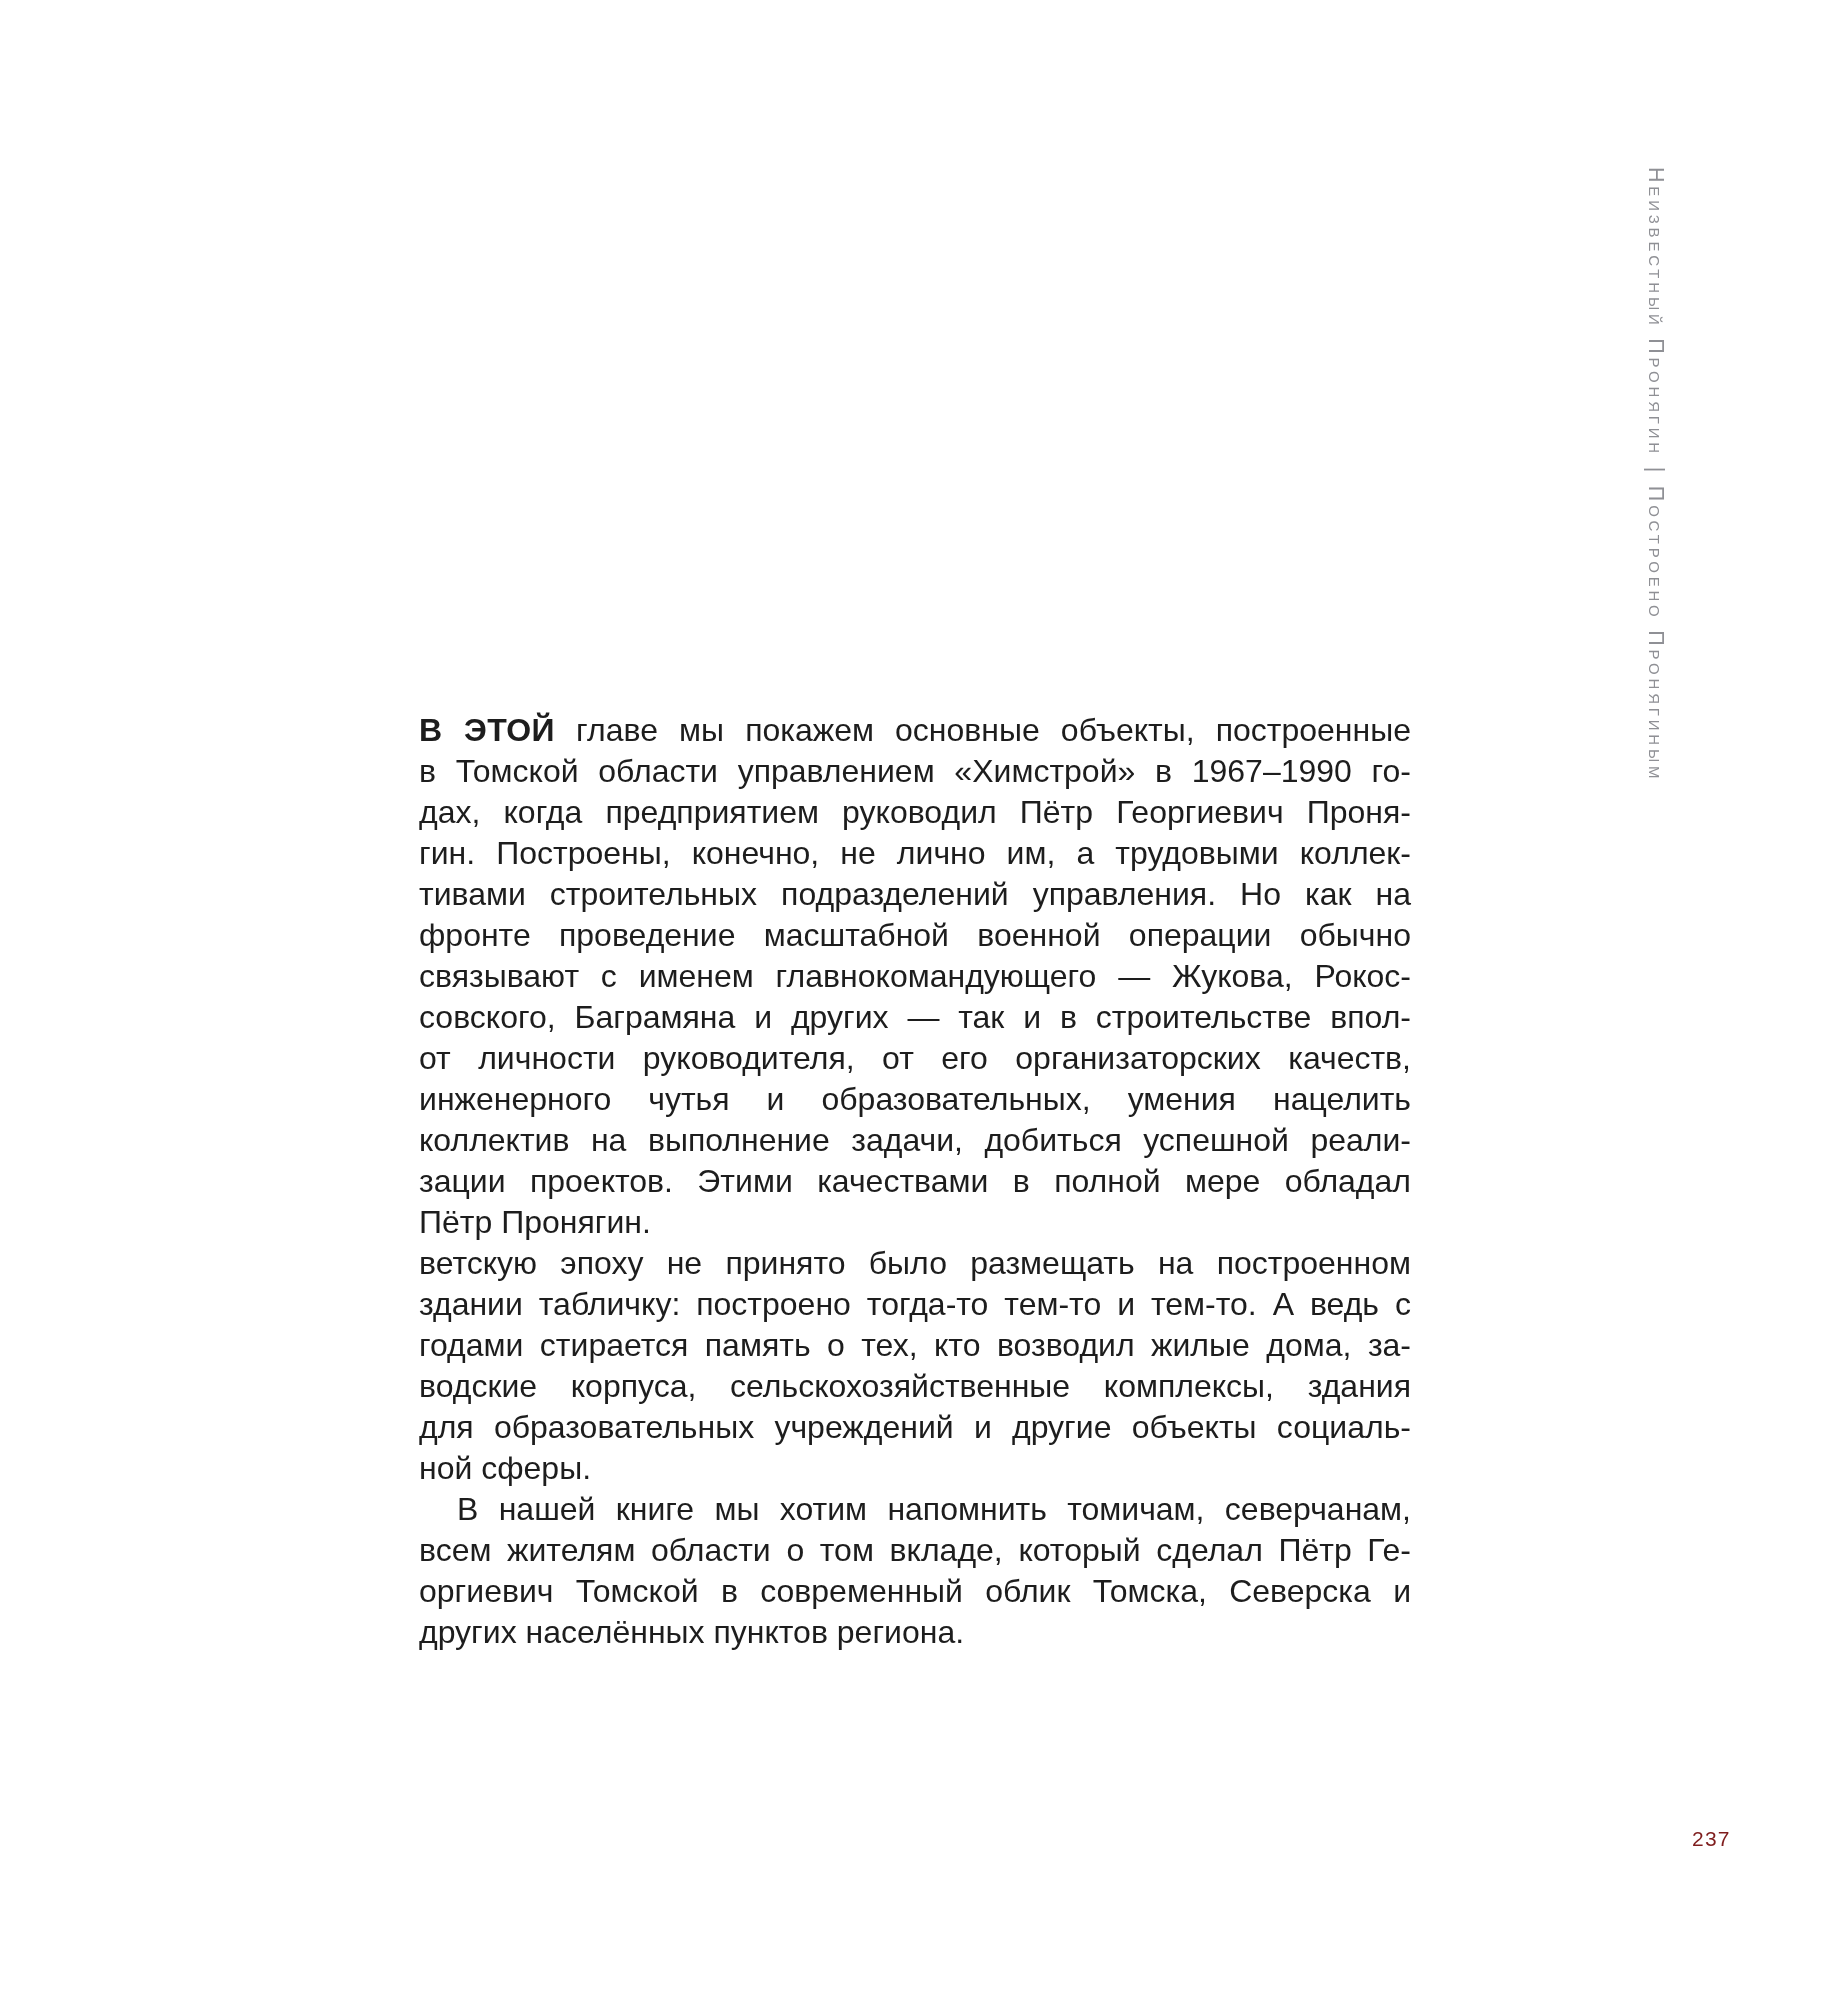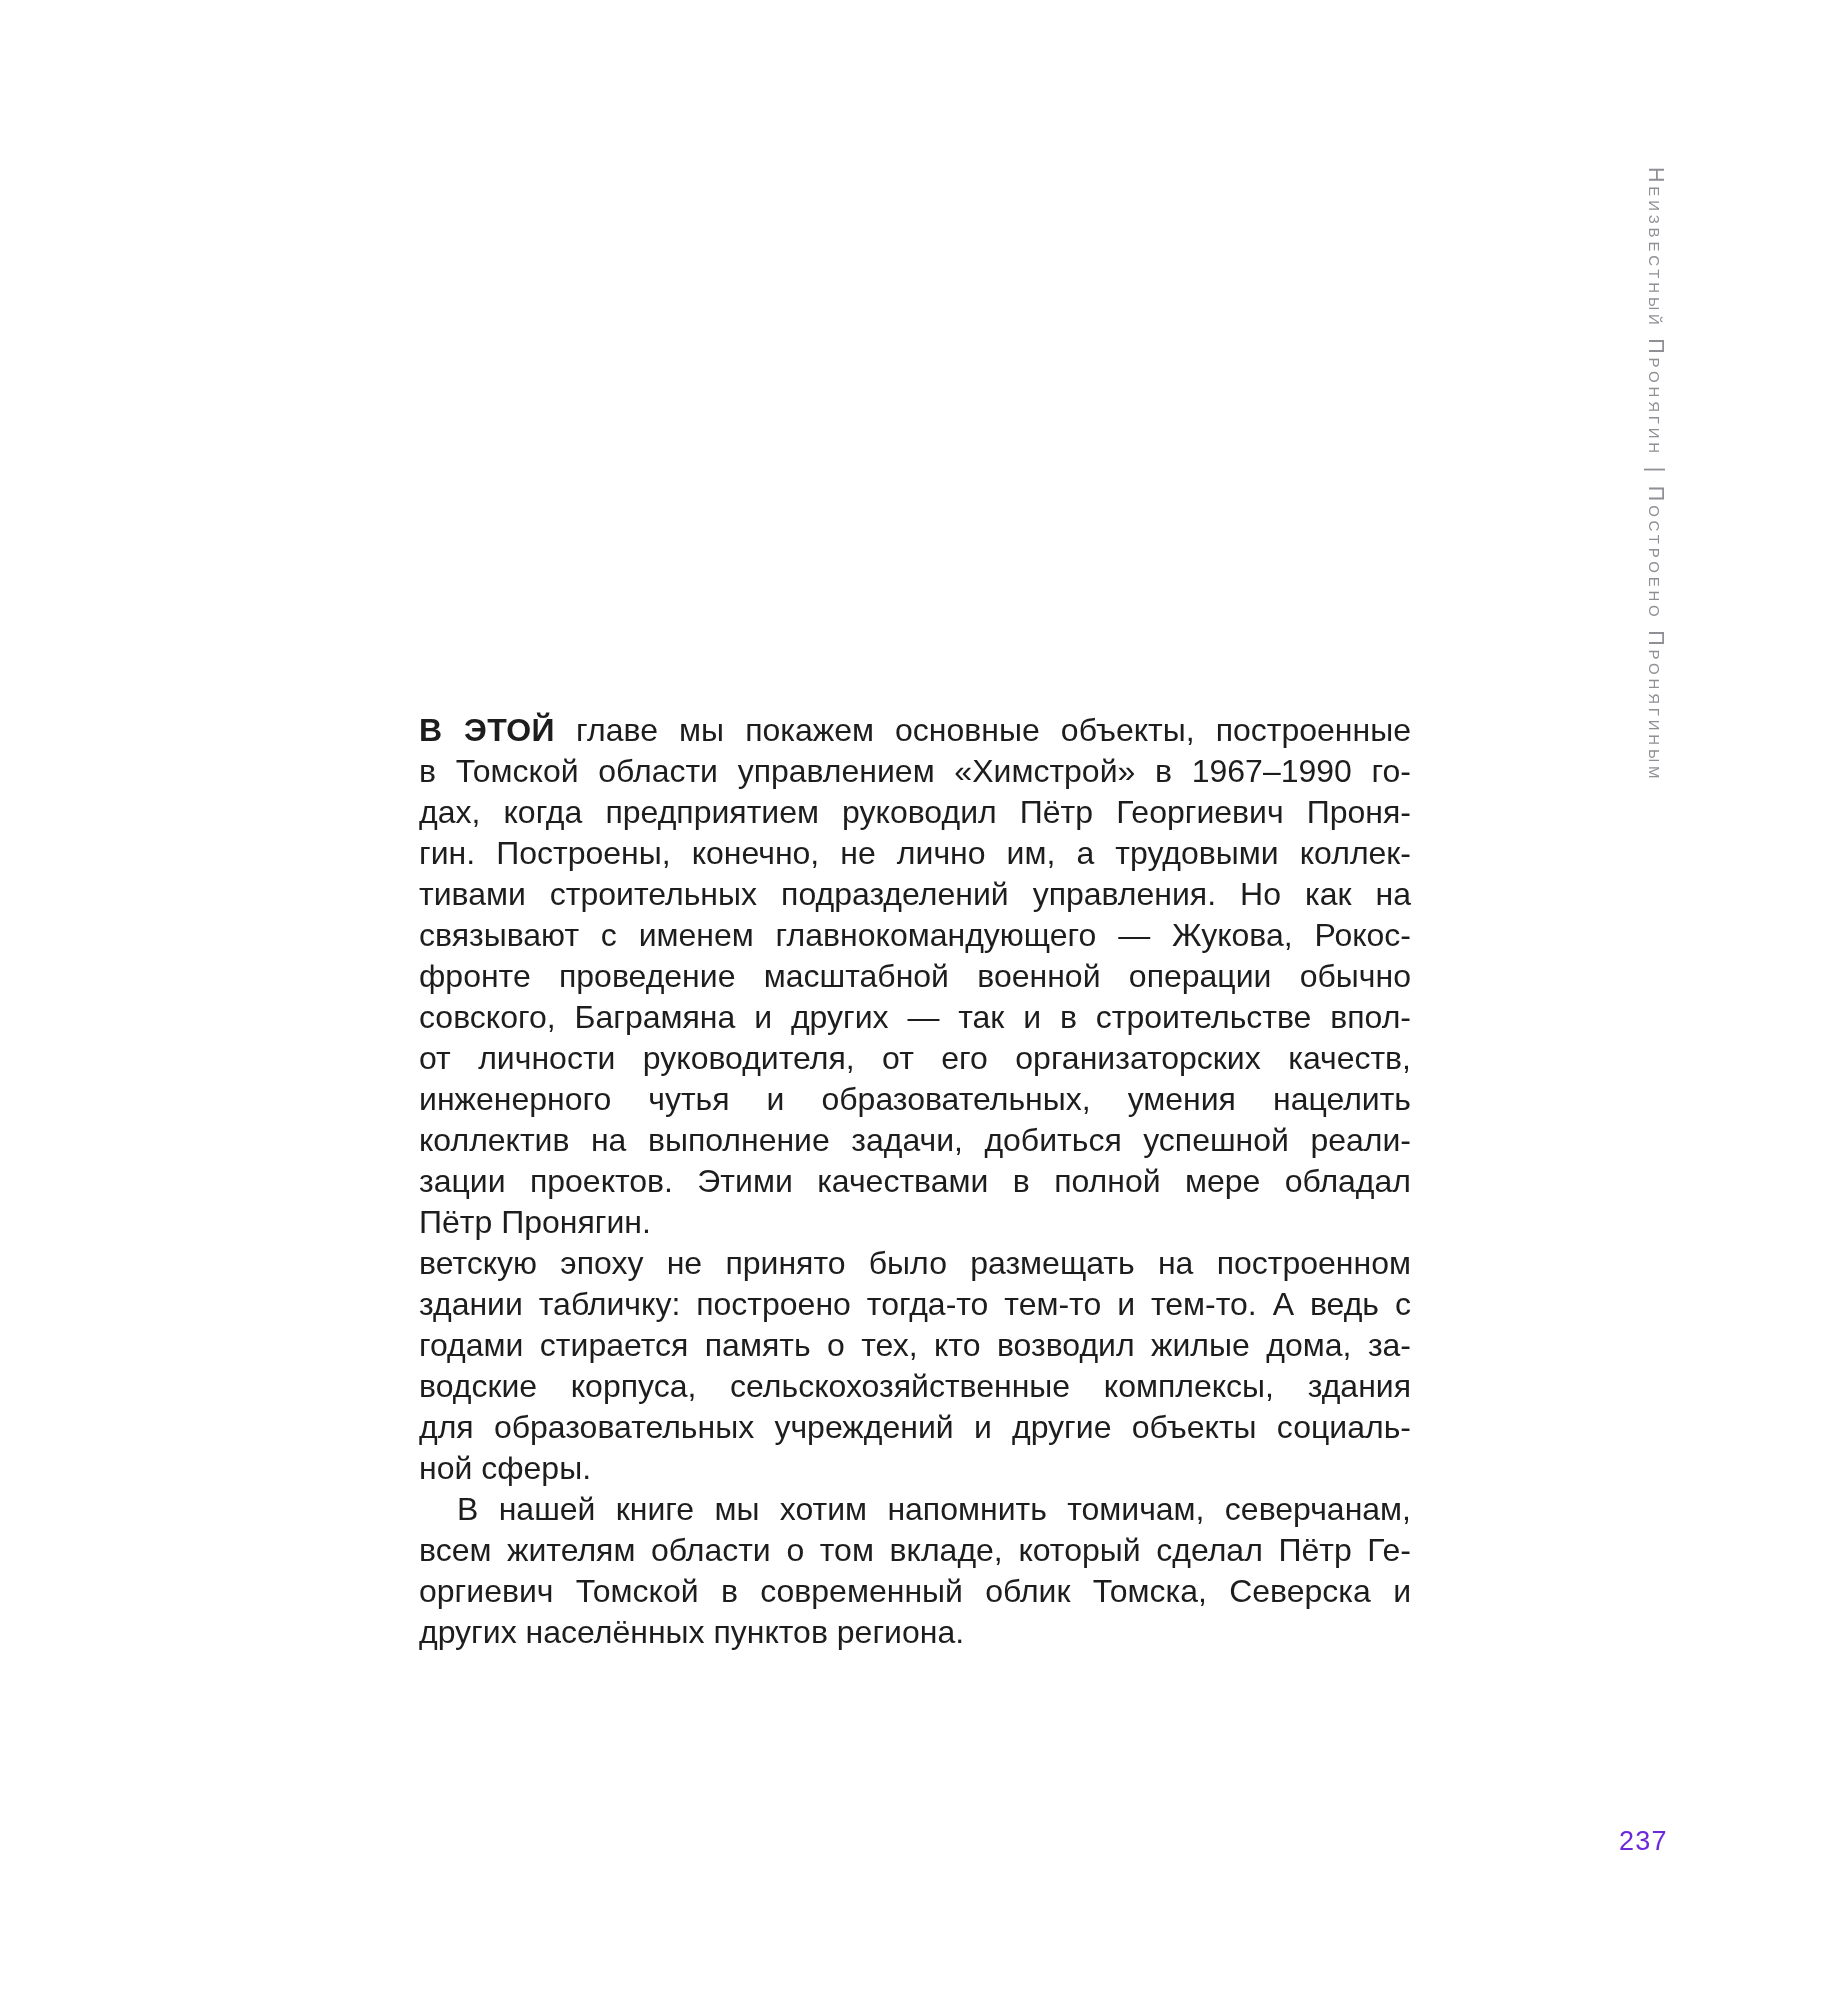--- a/index.html
+++ b/index.html
@@ -50,44 +50,44 @@
     font-size: 21.5px;
     line-height: 26px;
     letter-spacing: 3.8px;
     font-variant: small-caps;
     color: #8f9095;
     white-space: nowrap;
   }
   
   .page-number {
     position: absolute;
-    left: 1619px;
+    left: 1692px;
     top: 1828px;
-    font-size: 27px;
+    font-size: 21px;
     line-height: 1;
     letter-spacing: 1.2px;
-    color: #6d28d9;
+    color: #7f1d1d;
   }
 </style>
 </head>
 <body>
 
 <div class="page">
 
   <div class="running-title">Неизвестный Пронягин | Построено Пронягиным</div>
 
   <div class="body-text">
 
     <div class="line"><span class="lead">В ЭТОЙ</span> <span>главе мы покажем основные объекты, построенные</span></div>
     <div class="line">в Томской области управлением «Химстрой» в 1967–1990 го-</div>
     <div class="line">дах, когда предприятием руководил Пётр Георгиевич Проня-</div>
     <div class="line">гин. Построены, конечно, не лично им, а трудовыми коллек-</div>
     <div class="line">тивами строительных подразделений управления. Но как на</div>
+    <div class="line">фронте проведение масштабной военной операции обычно</div>
     <div class="line">связывают с именем главнокомандующего — Жукова, Рокос-</div>
-    <div class="line">фронте проведение масштабной военной операции обычно</div>
     <div class="line">совского, Баграмяна и других — так и в строительстве впол-</div>
     <div class="line">от личности руководителя, от его организаторских качеств,</div>
     <div class="line">инженерного чутья и образовательных, умения нацелить</div>
     <div class="line">коллектив на выполнение задачи, добиться успешной реали-</div>
     <div class="line">зации проектов. Этими качествами в полной мере обладал</div>
     <div class="line last">Пётр Пронягин.</div>
 
     <div class="line">ветскую эпоху не принято было размещать на построенном</div>
     <div class="line">здании табличку: построено тогда-то тем-то и тем-то. А ведь с</div>
     <div class="line">годами стирается память о тех, кто возводил жилые дома, за-</div>

